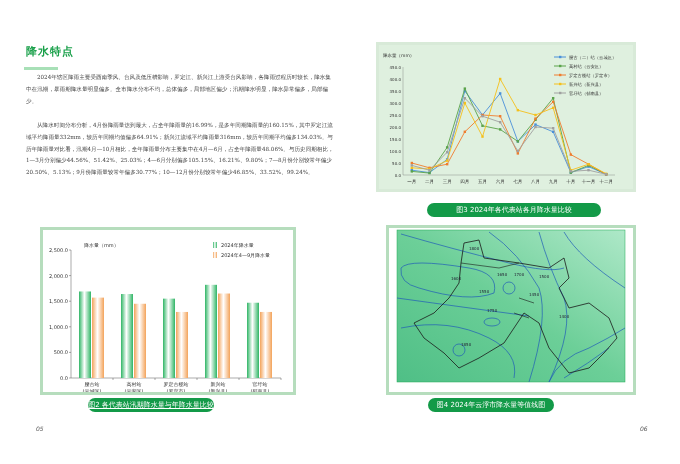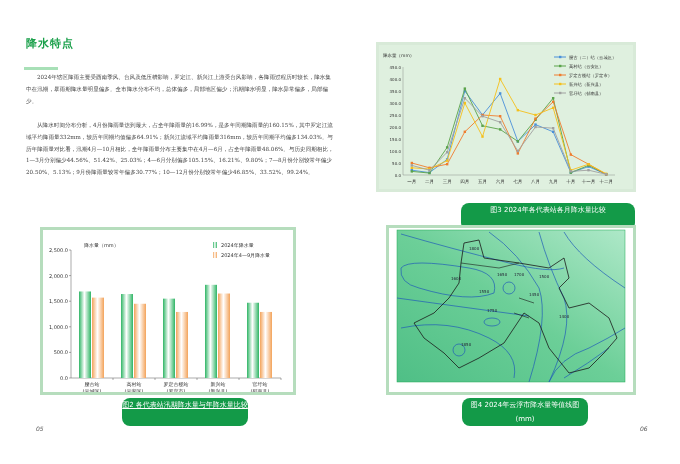--- a/index.html
+++ b/index.html
@@ -1,22 +1,22 @@
 <!DOCTYPE html>
 <html><head>
 <meta charset="utf-8">
 <style>
   html,body{margin:0;padding:0;}
   body{width:680px;height:464px;background:#fff;position:relative;overflow:hidden;font-family:"DejaVu Sans",sans-serif;color:#333;}
   .abs{position:absolute;}
-  .sec-title{left:26px;top:36px;font-size:11px;font-weight:bold;color:#1aa04a;letter-spacing:1px;}
+  .sec-title{left:26px;top:44px;font-size:11px;font-weight:bold;color:#1aa04a;letter-spacing:1px;}
   .sec-underline{left:24px;top:67px;width:34px;height:3px;background:#a8e0b7;}
   .para{left:26px;width:308px;font-family:"DejaVu Serif",serif;font-size:5.6px;line-height:11.8px;color:#444;text-indent:11px;}
   .panel{background:#fff;border:3px solid #b6ddbd;box-sizing:border-box;}
-  .caption{height:28px;border-radius:8px;background:#139a48;color:#fff;font-size:7px;line-height:14px;text-align:center;margin-left:34px;}
+  .caption{height:14px;border-radius:8px;background:#139a48;color:#fff;font-size:7px;line-height:14px;text-align:center;}
   .pagenum{font-size:6px;font-style:italic;color:#555;}
   svg text{font-family:"DejaVu Sans",sans-serif;}
 </style>
 </head>
 <body>
 
 <div class="abs sec-title">降水特点</div>
 <div class="abs sec-underline"></div>
 <div class="abs para" style="top:72px;">2024年辖区降雨主要受西南季风、台风及低压槽影响，罗定江、新兴江上游受台风影响，各降雨过程历时较长，降水集中在汛期，暴雨期降水量明显偏多。全市降水分布不均，总体偏多，局部地区偏少；汛期降水明显，降水异常偏多，局部偏少。</div>
 <div class="abs para" style="top:120px;">从降水时间分布分析，4月份降雨量达到最大，占全年降雨量的16.99%，是多年同期降雨量的160.15%，其中罗定江流域平均降雨量332mm，较历年同期均值偏多64.91%；新兴江流域平均降雨量316mm，较历年同期平均偏多134.03%。与历年降雨量对比看，汛期4月—10月相比，全年降雨量分布主要集中在4月—6月，占全年降雨量48.06%。与历史同期相比，1—3月分别偏少44.56%、51.42%、25.03%；4—6月分别偏多105.15%、16.21%、9.80%；7—8月份分别较常年偏少20.50%、5.13%；9月份降雨量较常年偏多30.77%；10—12月份分别较常年偏少46.85%、33.52%、99.24%。</div>

